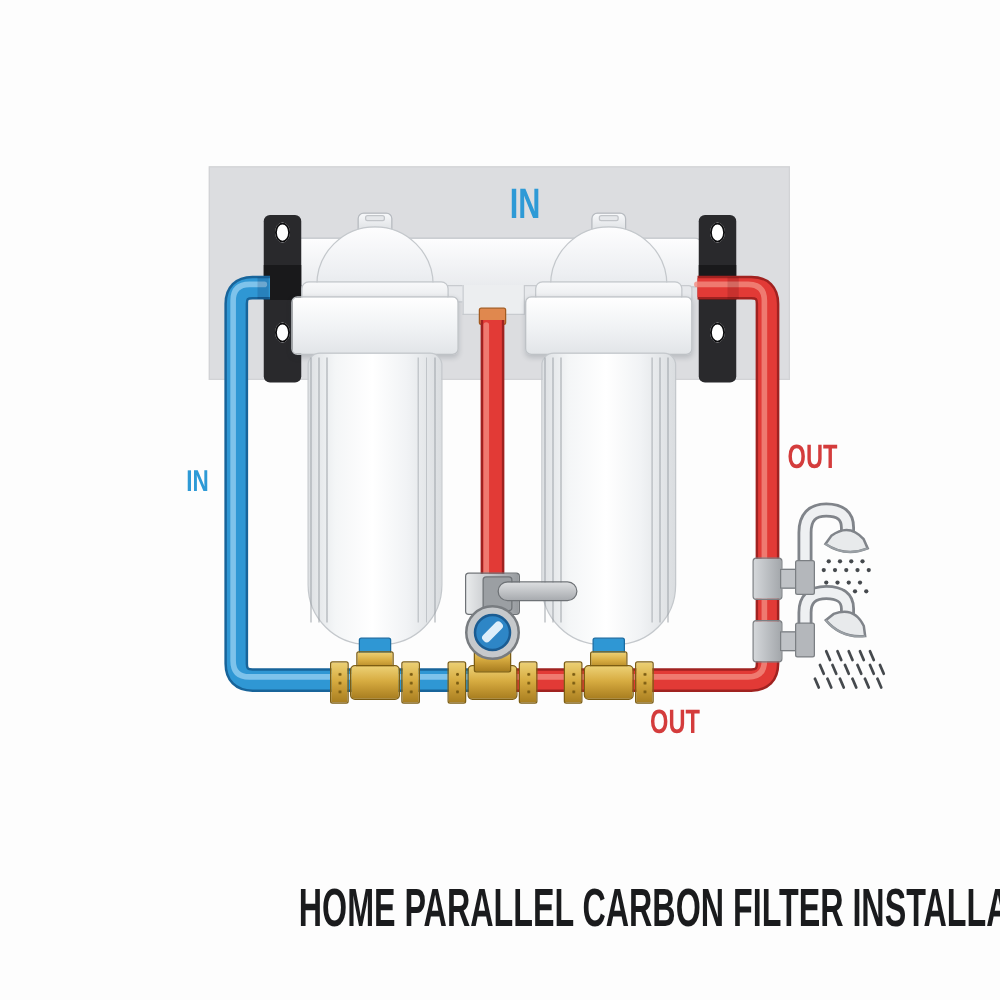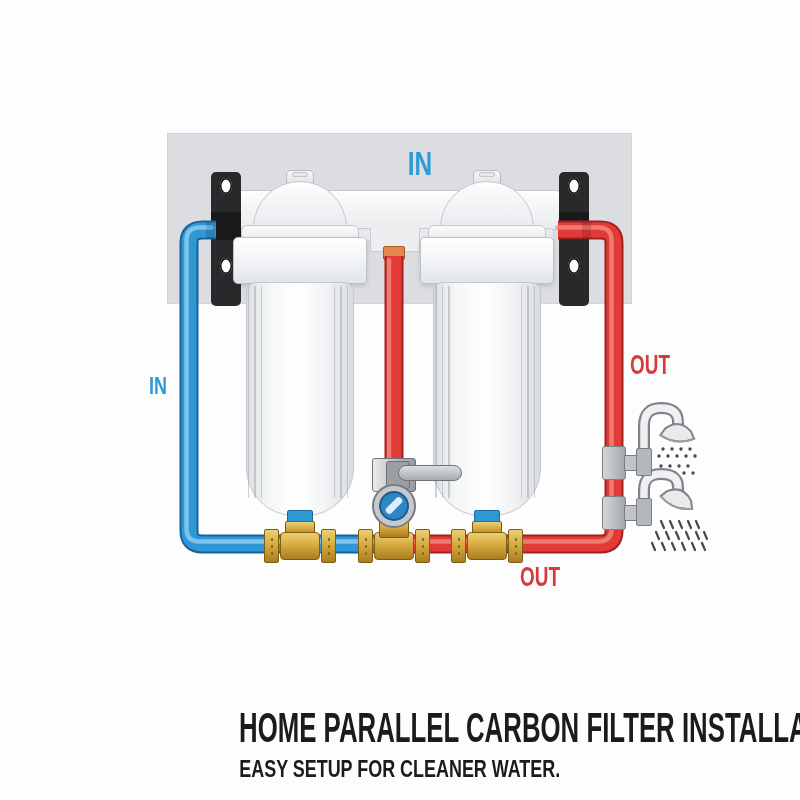--- a/index.html
+++ b/index.html
@@ -263,17 +263,14 @@
   </div>
 
   <div class="lbl lbl-in in-top">IN</div>
   <div class="lbl lbl-in in-left">IN</div>
   <div class="lbl lbl-out out-right">OUT</div>
   <div class="lbl lbl-out out-bottom">OUT</div>
 
   <div class="abs title-wrap">
     <span class="title-line">HOME PARALLEL CARBON FILTER INSTALLATION GUIDE</span>
   </div>
-  <div class="abs sub-wrap">
-    <span class="sub-line">EASY SETUP FOR CLEANER WATER.</span>
-  </div>
 
 </div>
 
 </body></html>

